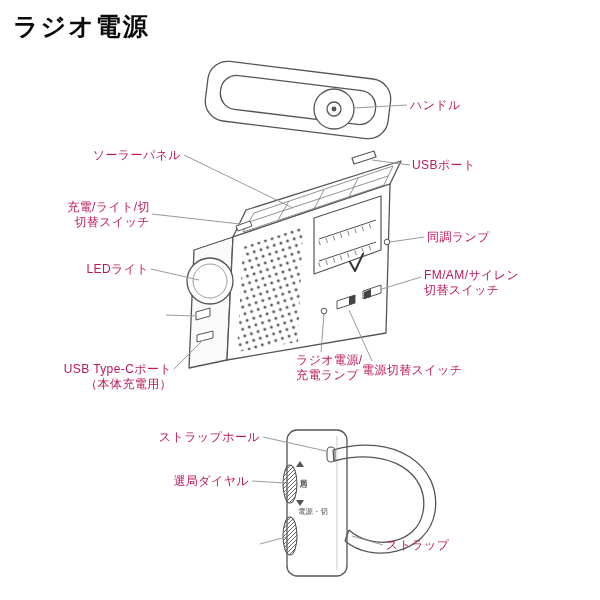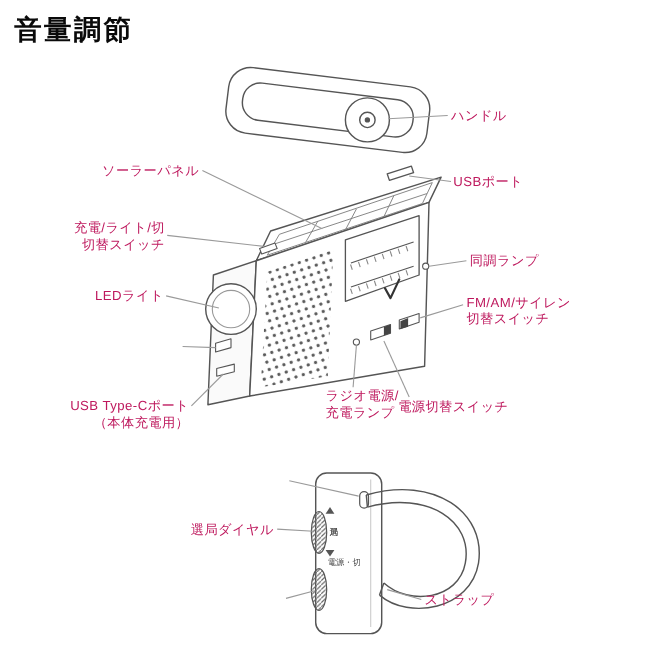--- a/index.html
+++ b/index.html
@@ -129,34 +129,35 @@
       <line x1="421" y1="277" x2="382" y2="289"></line>
       <line x1="372" y1="361" x2="349" y2="310"></line>
       <line x1="321" y1="352" x2="324" y2="314"></line>
       <line x1="263" y1="437" x2="326" y2="451"></line>
       <line x1="252" y1="481" x2="285" y2="483"></line>
       <line x1="260" y1="544" x2="286" y2="537"></line>
       <line x1="383" y1="545" x2="352" y2="536"></line>
     </g>
   </svg>
 
-  <div class="title">音量調節</div>
+  <div class="title">ラジオ電源</div>
 
   <div class="label r" style="right:419px; top:148px;">ソーラーパネル</div>
   <div class="label r" style="right:450px; top:200px;">充電/ライト/切
 切替スイッチ</div>
   <div class="label r" style="right:451px; top:262px;text-align:center;">LEDライト</div>
   <div class="label r" style="right:428px; top:362px;">USB Type-Cポート
 （本体充電用）</div>
 
   <div class="label" style="left:410px; top:98px;">ハンドル</div>
   <div class="label" style="left:412px; top:158px;">USBポート</div>
   <div class="label" style="left:427px; top:230px;">同調ランプ</div>
   <div class="label" style="left:424px; top:268px;">FM/AM/サイレン
 切替スイッチ</div>
   <div class="label" style="left:296px; top:353px;">ラジオ電源/
 充電ランプ</div>
   <div class="label" style="left:362px; top:363px;">電源切替スイッチ</div>
 
+  <div class="label r" style="right:340px; top:430px;">ストラップホール</div>
   <div class="label r" style="right:351px; top:474px;">選局ダイヤル</div>
   <div class="label" style="left:386px; top:538px;">ストラップ</div>
 
 </div>
 
 </body></html>

